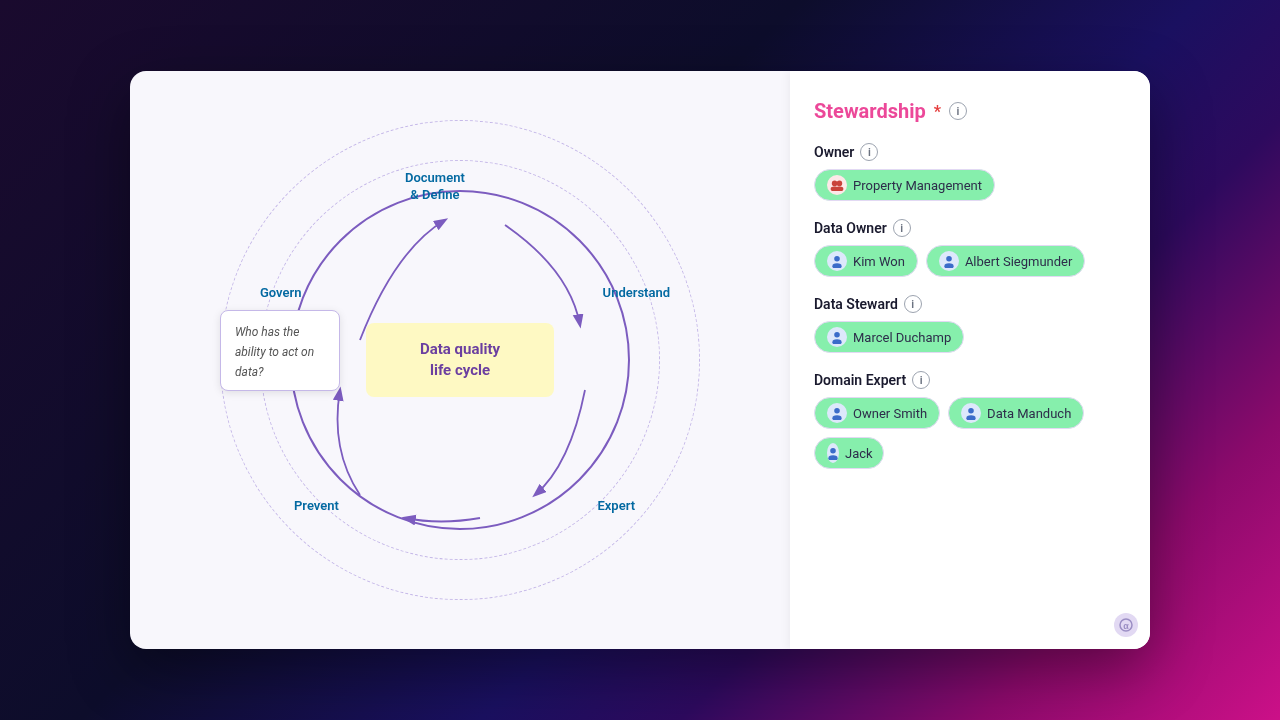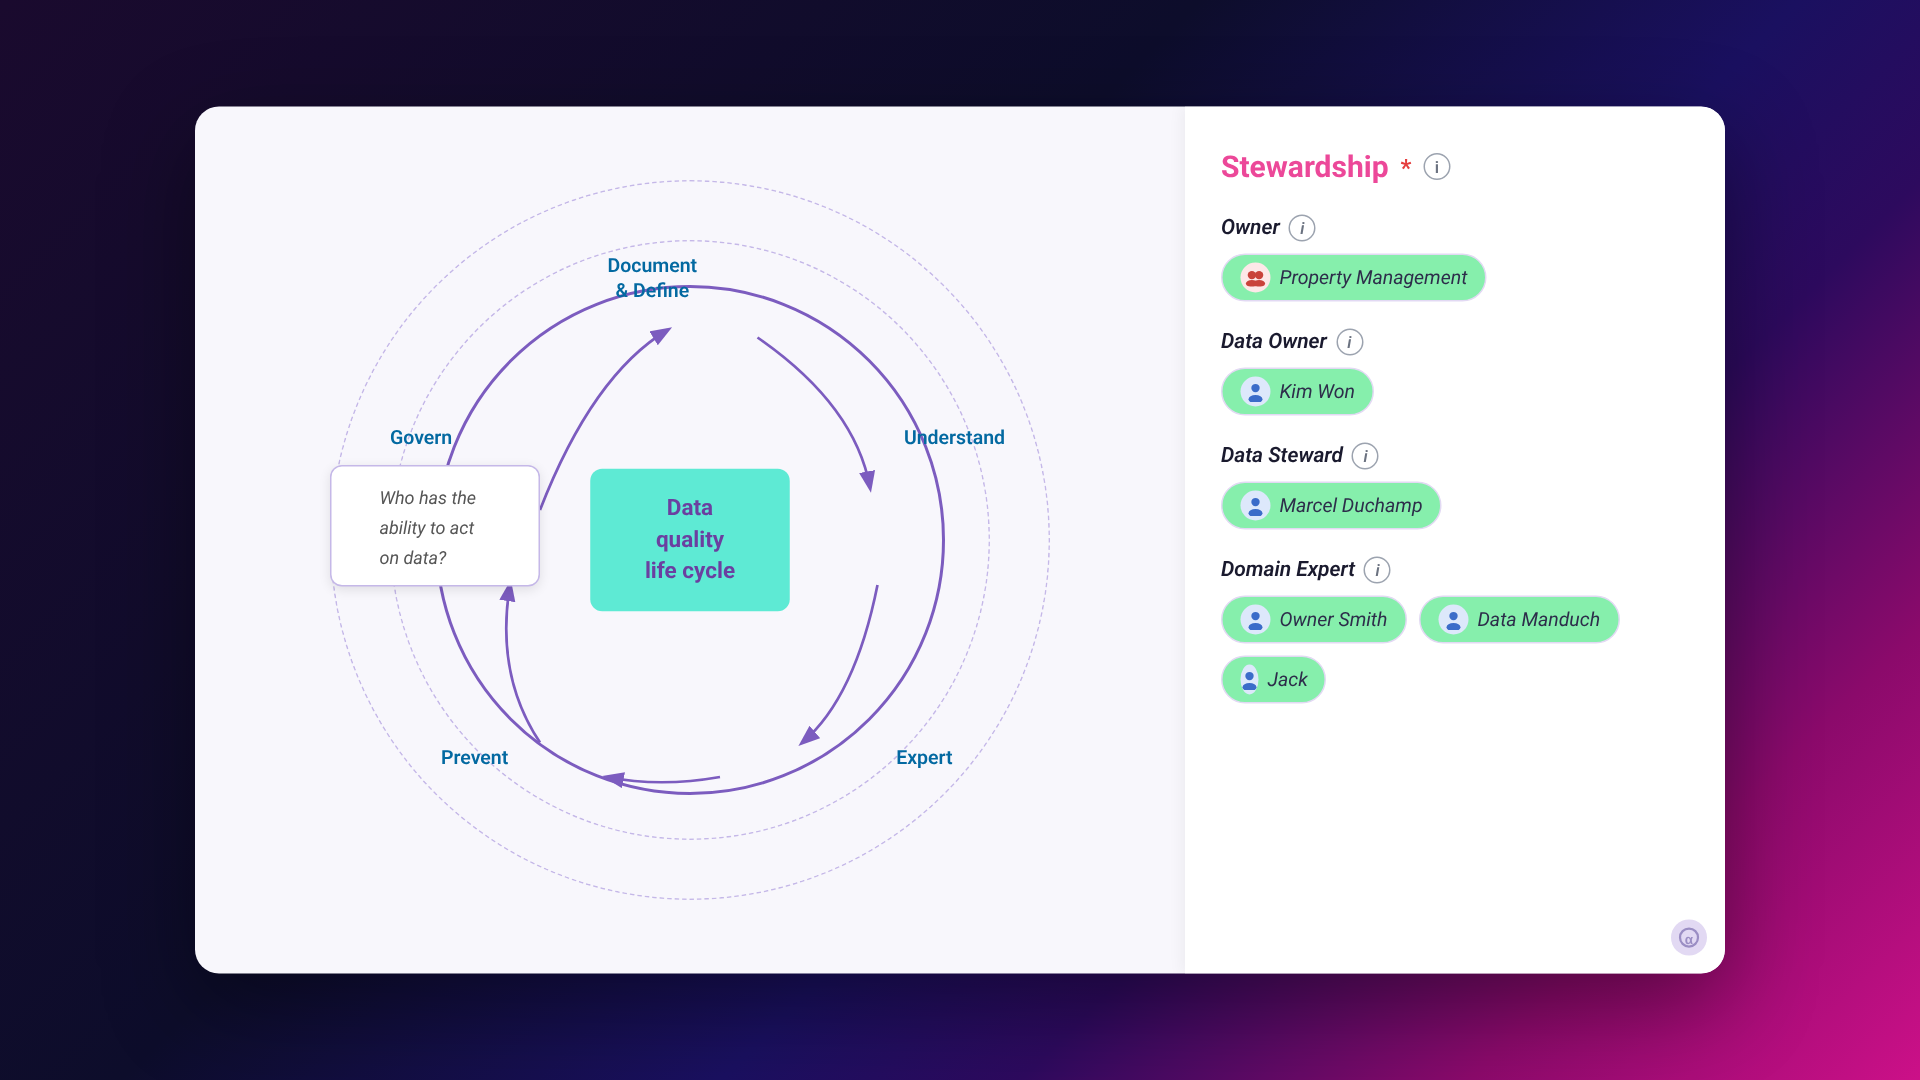--- a/index.html
+++ b/index.html
@@ -68,25 +68,25 @@
       border-radius: 50%;
       background: transparent;
     }
 
     
     .center-box {
       position: absolute;
       top: 50%;
       left: 50%;
       transform: translate(-50%, -50%);
-      background: #5eead4;
+      background: #fef9c3;
       border-radius: 8px;
       padding: 16px 28px;
       text-align: center;
-      width: 133px;
+      width: 188px;
     }
 
     .center-box-text {
       color: #6b3fa0;
       font-size: 15px;
       font-weight: 700;
       line-height: 1.4;
     }
 
     
@@ -125,22 +125,22 @@
     }
 
     
     .tooltip-box {
       position: absolute;
       left: 10px;
       top: 200px;
       background: white;
       border: 1.5px solid #c5b8e8;
       border-radius: 8px;
-      padding: 10px 32px;
-      width: 140px;
+      padding: 10px 14px;
+      width: 120px;
       box-shadow: 0 2px 8px rgba(0,0,0,0.1);
     }
 
     .tooltip-text {
       font-style: italic;
       font-size: 12px;
       color: #555;
       line-height: 1.4;
     }
 
@@ -191,21 +191,20 @@
       align-items: center;
       justify-content: center;
       font-size: 11px;
       color: #6b7280;
       cursor: pointer;
       font-weight: 600;
     }
 
     .section-row {
       margin-bottom: 18px;
-      font-style: italic;
     }
 
     .section-label-row {
       display: flex;
       align-items: center;
       gap: 6px;
       margin-bottom: 8px;
     }
 
     .section-label {
@@ -354,20 +353,29 @@
       <div class="tags-row">
         <div class="tag">
           <span class="tag-avatar tag-avatar-user">
             <svg width="12" height="13" viewBox="0 0 12 14" fill="none">
               <circle cx="6" cy="4" r="3" fill="#3b6cc9"></circle>
               <ellipse cx="6" cy="12" rx="5" ry="3" fill="#3b6cc9"></ellipse>
             </svg>
           </span>
           <span>Kim Won</span>
         </div>
+        <div class="tag">
+          <span class="tag-avatar tag-avatar-user">
+            <svg width="12" height="13" viewBox="0 0 12 14" fill="none">
+              <circle cx="6" cy="4" r="3" fill="#3b6cc9"></circle>
+              <ellipse cx="6" cy="12" rx="5" ry="3" fill="#3b6cc9"></ellipse>
+            </svg>
+          </span>
+          <span>Albert Siegmunder</span>
+        </div>
       </div>
     </div>
 
     <div class="section-row">
       <div class="section-label-row">
         <span class="section-label">Data Steward</span>
         <span class="info-icon">i</span>
       </div>
       <div class="tags-row">
         <div class="tag">

